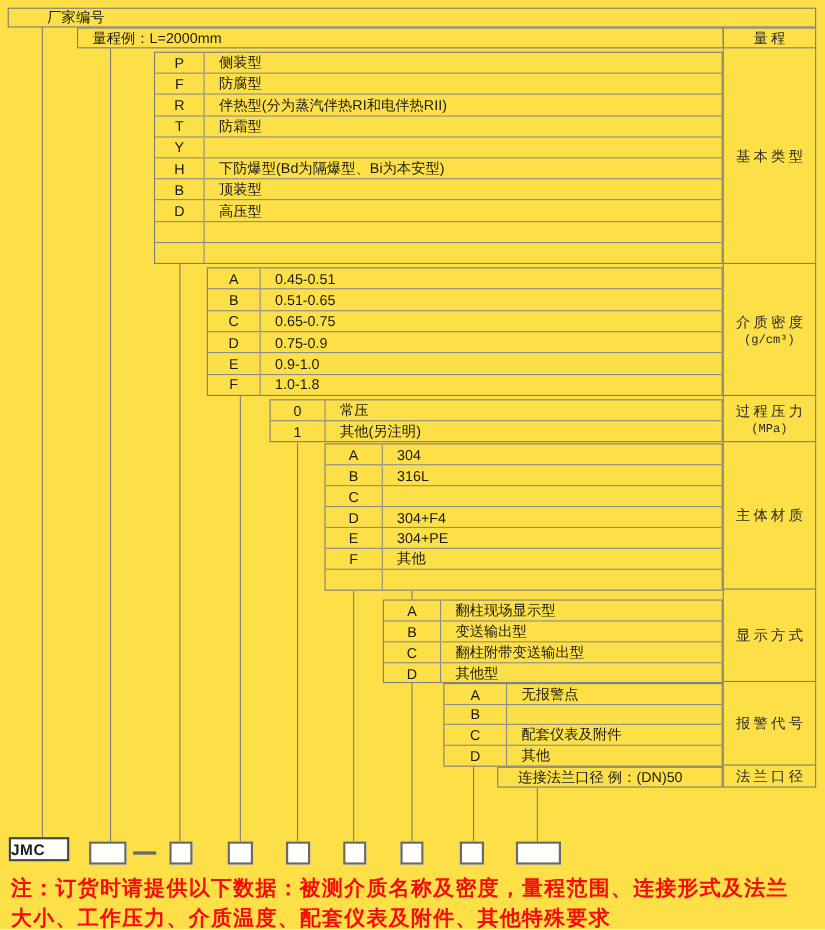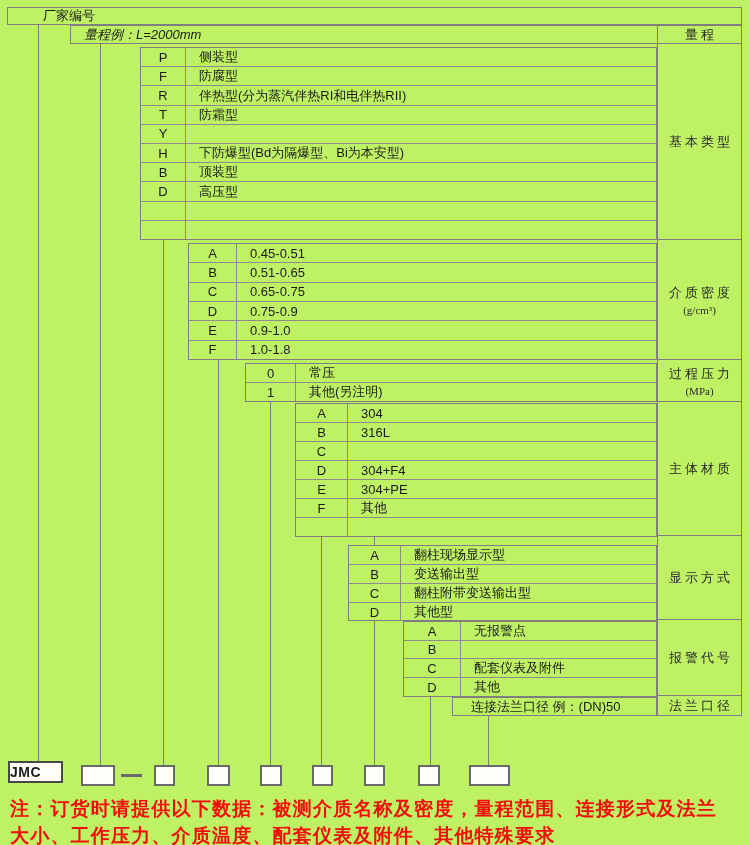--- a/index.html
+++ b/index.html
@@ -1,27 +1,27 @@
 <!DOCTYPE html>
 <html><head>
 <meta charset="utf-8">
 <style>
   * { box-sizing: border-box; margin: 0; padding: 0; }
   html,body { background:#ffffff; }
   #stage {
     position: relative; width: 750px; height: 845px;
-    background: #bef264;
+    background: #fde047;
     font-family: "Liberation Sans", "DejaVu Sans", sans-serif;
     color: #1a1a1a; overflow: hidden;
   }
   .obox { position: absolute; border: 1px solid #7e7e7e; background: transparent; }
 
   
   #row1 { left:7px; top:7px; width:735px; height:18px; display:flex; align-items:center; padding-left:35px; font-size:13px; }
-  #row2 { left:70px; top:25px; width:588px; height:19px; display:flex; align-items:center; padding-left:13px; font-size:13px;font-style:italic; }
+  #row2 { left:70px; top:25px; width:588px; height:19px; display:flex; align-items:center; padding-left:13px; font-size:13px; }
 
   
   .tbl { position:absolute; border:1px solid #7e7e7e; display:flex; flex-direction:column; }
   .tbl .row { flex:1; display:flex; align-items:stretch; border-bottom:1px solid #8c8c8c; font-size:13px; }
   .tbl .row:last-child { border-bottom:none; }
   .tbl .key { display:flex; align-items:center; justify-content:center; border-right:1px solid #8c8c8c; }
   .tbl .desc { display:flex; align-items:center; padding-left:13px; flex:1; white-space:nowrap; overflow:hidden; }
 
   #tbl-basic    { left:140px; top:47px;  width:517px; height:193px; }
   #tbl-basic .key    { width:45px; }
@@ -33,21 +33,21 @@
   #tbl-material .key { width:52px; }
   #tbl-display  { left:348px; top:545px; width:309px; height:76px; }
   #tbl-display .key  { width:52px; }
   #tbl-alarm    { left:403px; top:621px; width:254px; height:76px; }
   #tbl-alarm .key    { width:57px; }
 
   #flange-row { left:452px; top:697px; width:205px; height:19px; display:flex; align-items:center; padding-left:18px; font-size:13px; white-space:nowrap; }
 
   
   #cat-col { left:657px; top:25px; width:85px; height:691px; border:1px solid #7e7e7e; display:flex; flex-direction:column; position:absolute;
-             font-family:Liberation Serif, serif; color:#2a2a2a; }
+             font-family:Liberation Mono, monospace; color:#2a2a2a; }
   .cat { display:flex; flex-direction:column; align-items:center; justify-content:center; border-bottom:1px solid #7e7e7e; font-size:13px; letter-spacing:3px; text-indent:3px; text-align:center; }
   .cat:last-child { border-bottom:none; flex:1; }
   .cat .sub { letter-spacing:0; text-indent:0; font-size:11px; margin-top:2px; }
 
   
   .vline { position:absolute; width:1px; background:#7e7e7e; }
   #l1 { left:38px;  top:25px;  height:736px; }
   #l2 { left:100px; top:44px;  height:721px; }
   #l3 { left:163px; top:240px; height:525px; }
   #l4 { left:218px; top:360px; height:405px; }

